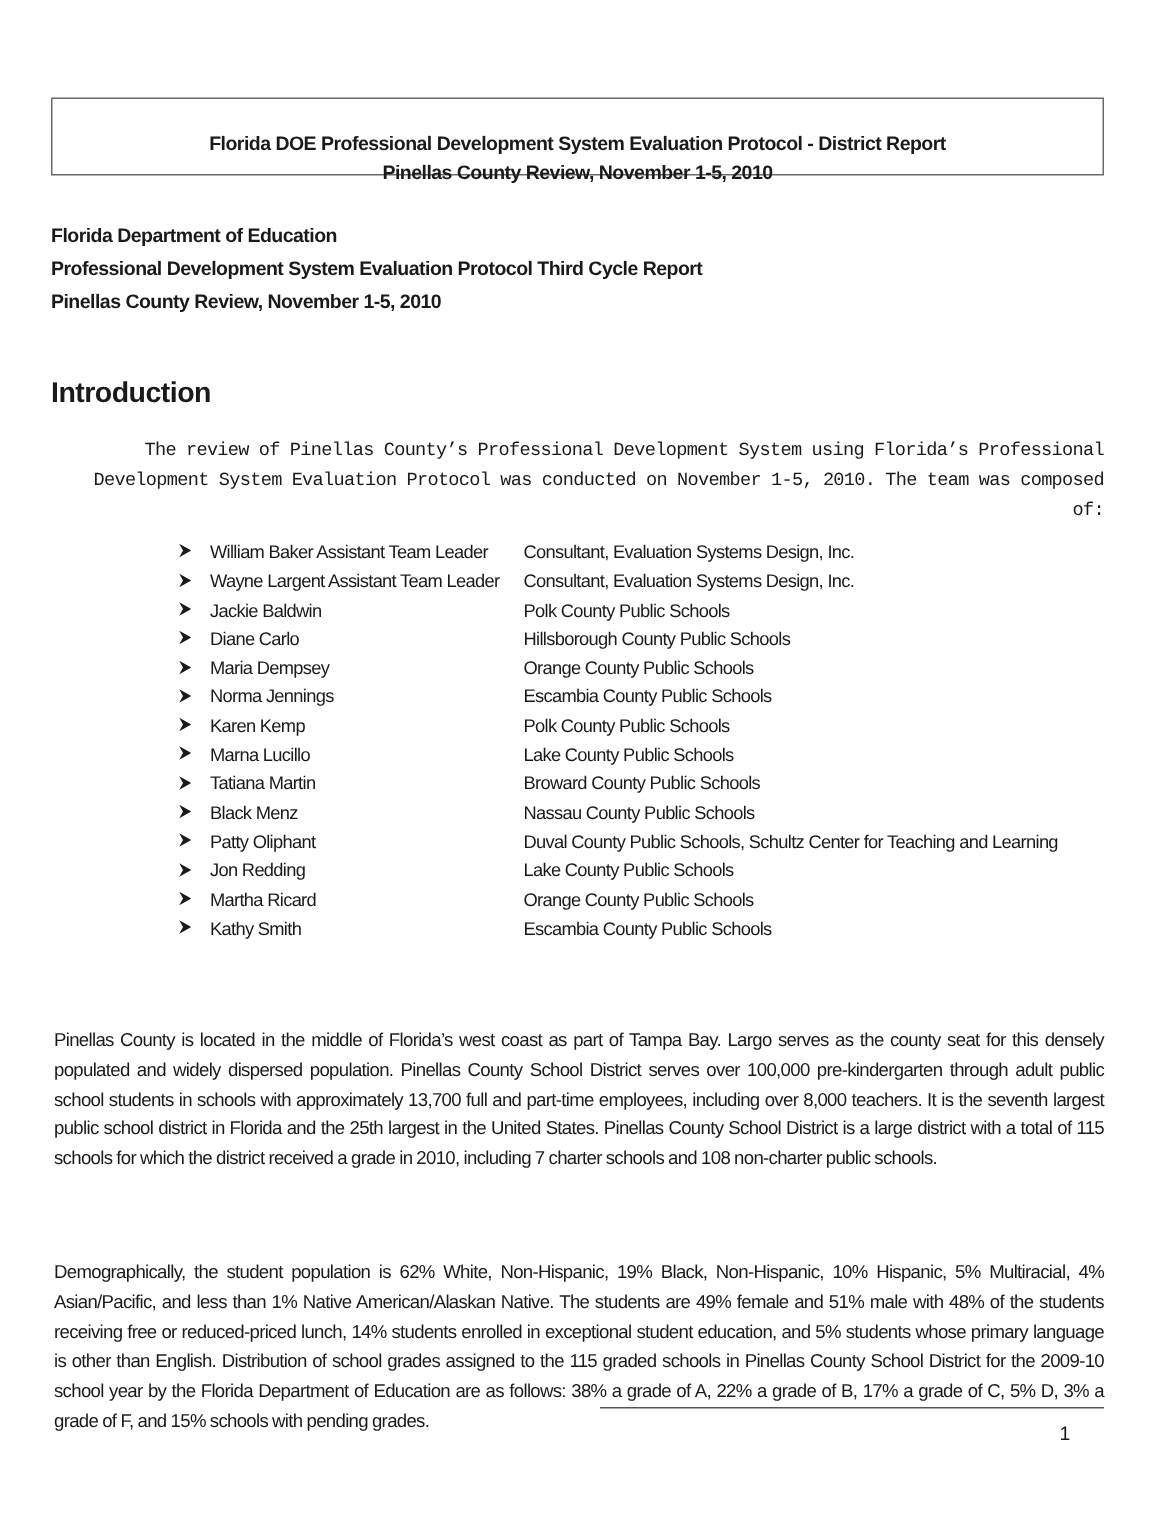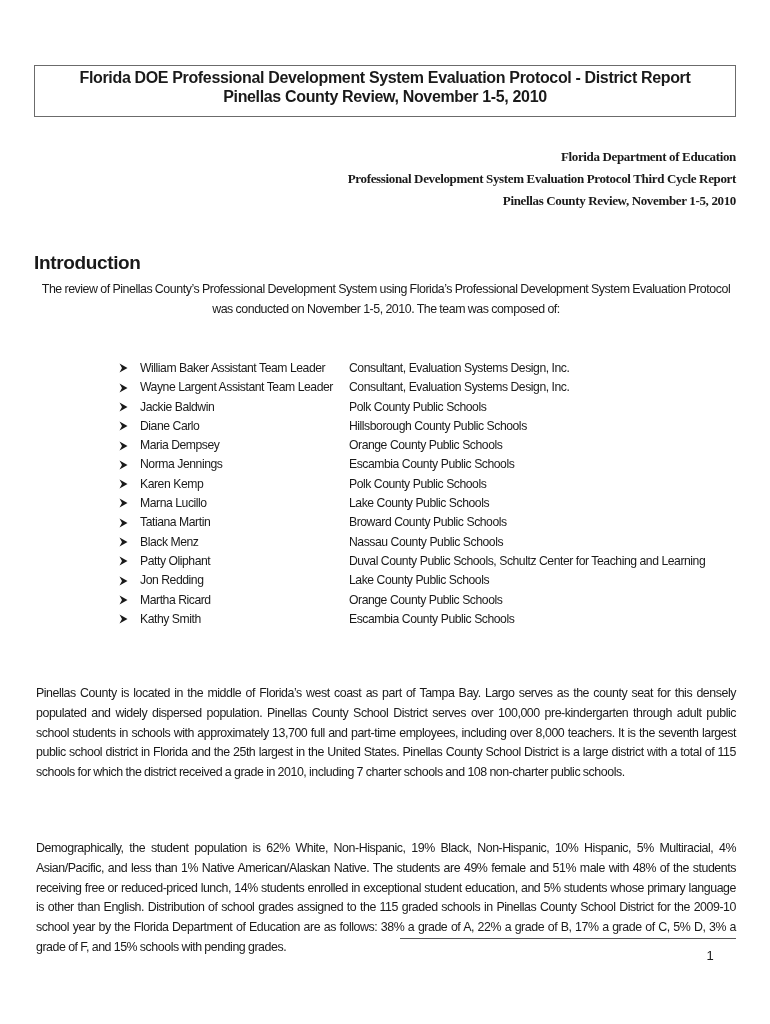--- a/index.html
+++ b/index.html
@@ -24,37 +24,36 @@
     .header-box {
       position: absolute;
       left: 34px;
       top: 65px;
       width: 702px;
       height: 52px;
       border: 1.5px solid #6b6b6b;
       box-sizing: border-box;
       text-align: center;
       font-weight: bold;
-      font-size: 16px;
+      font-size: 13px;
       line-height: 19px;
-      padding-top: 2px;
+      padding-top: 20px;
       letter-spacing: -0.35px;
     }
     .header-box div { white-space: nowrap; }
     .title-block {
       position: absolute;
       left: 34px;
       width: 702px;
       top: 146px;
-      text-align: right;
+      text-align: left;
       font-weight: bold;
       font-size: 13px;
       line-height: 22px;
       letter-spacing: -0.35px;
-      font-family: Liberation Serif, serif;
     }
     .title-block div { white-space: nowrap; }
     .section-heading {
       position: absolute;
       left: 34px;
       width: 702px;
       top: 252px;
       font-weight: bold;
       font-size: 19px;
       letter-spacing: -0.35px;
@@ -62,21 +61,21 @@
     .para {
       position: absolute;
       left: 36px;
       width: 700px;
       font-size: 12.4px;
       line-height: 19.8px;
       text-align: justify;
       letter-spacing: -0.45px;
       word-spacing: -0.3px;
     }
-    .para.intro { top: 280px; text-align: center; }
+    .para.intro { top: 291px; text-align: right; font-family: Liberation Mono, monospace; }
     .para.p2 { top: 684px; }
     .para.p3 { top: 819px; margin-top: 20px; }
     .team-list {
       position: absolute;
       left: 116px;
       top: 359px;
       width: 620px;
       margin: 0;
       padding: 0;
       list-style: none;

